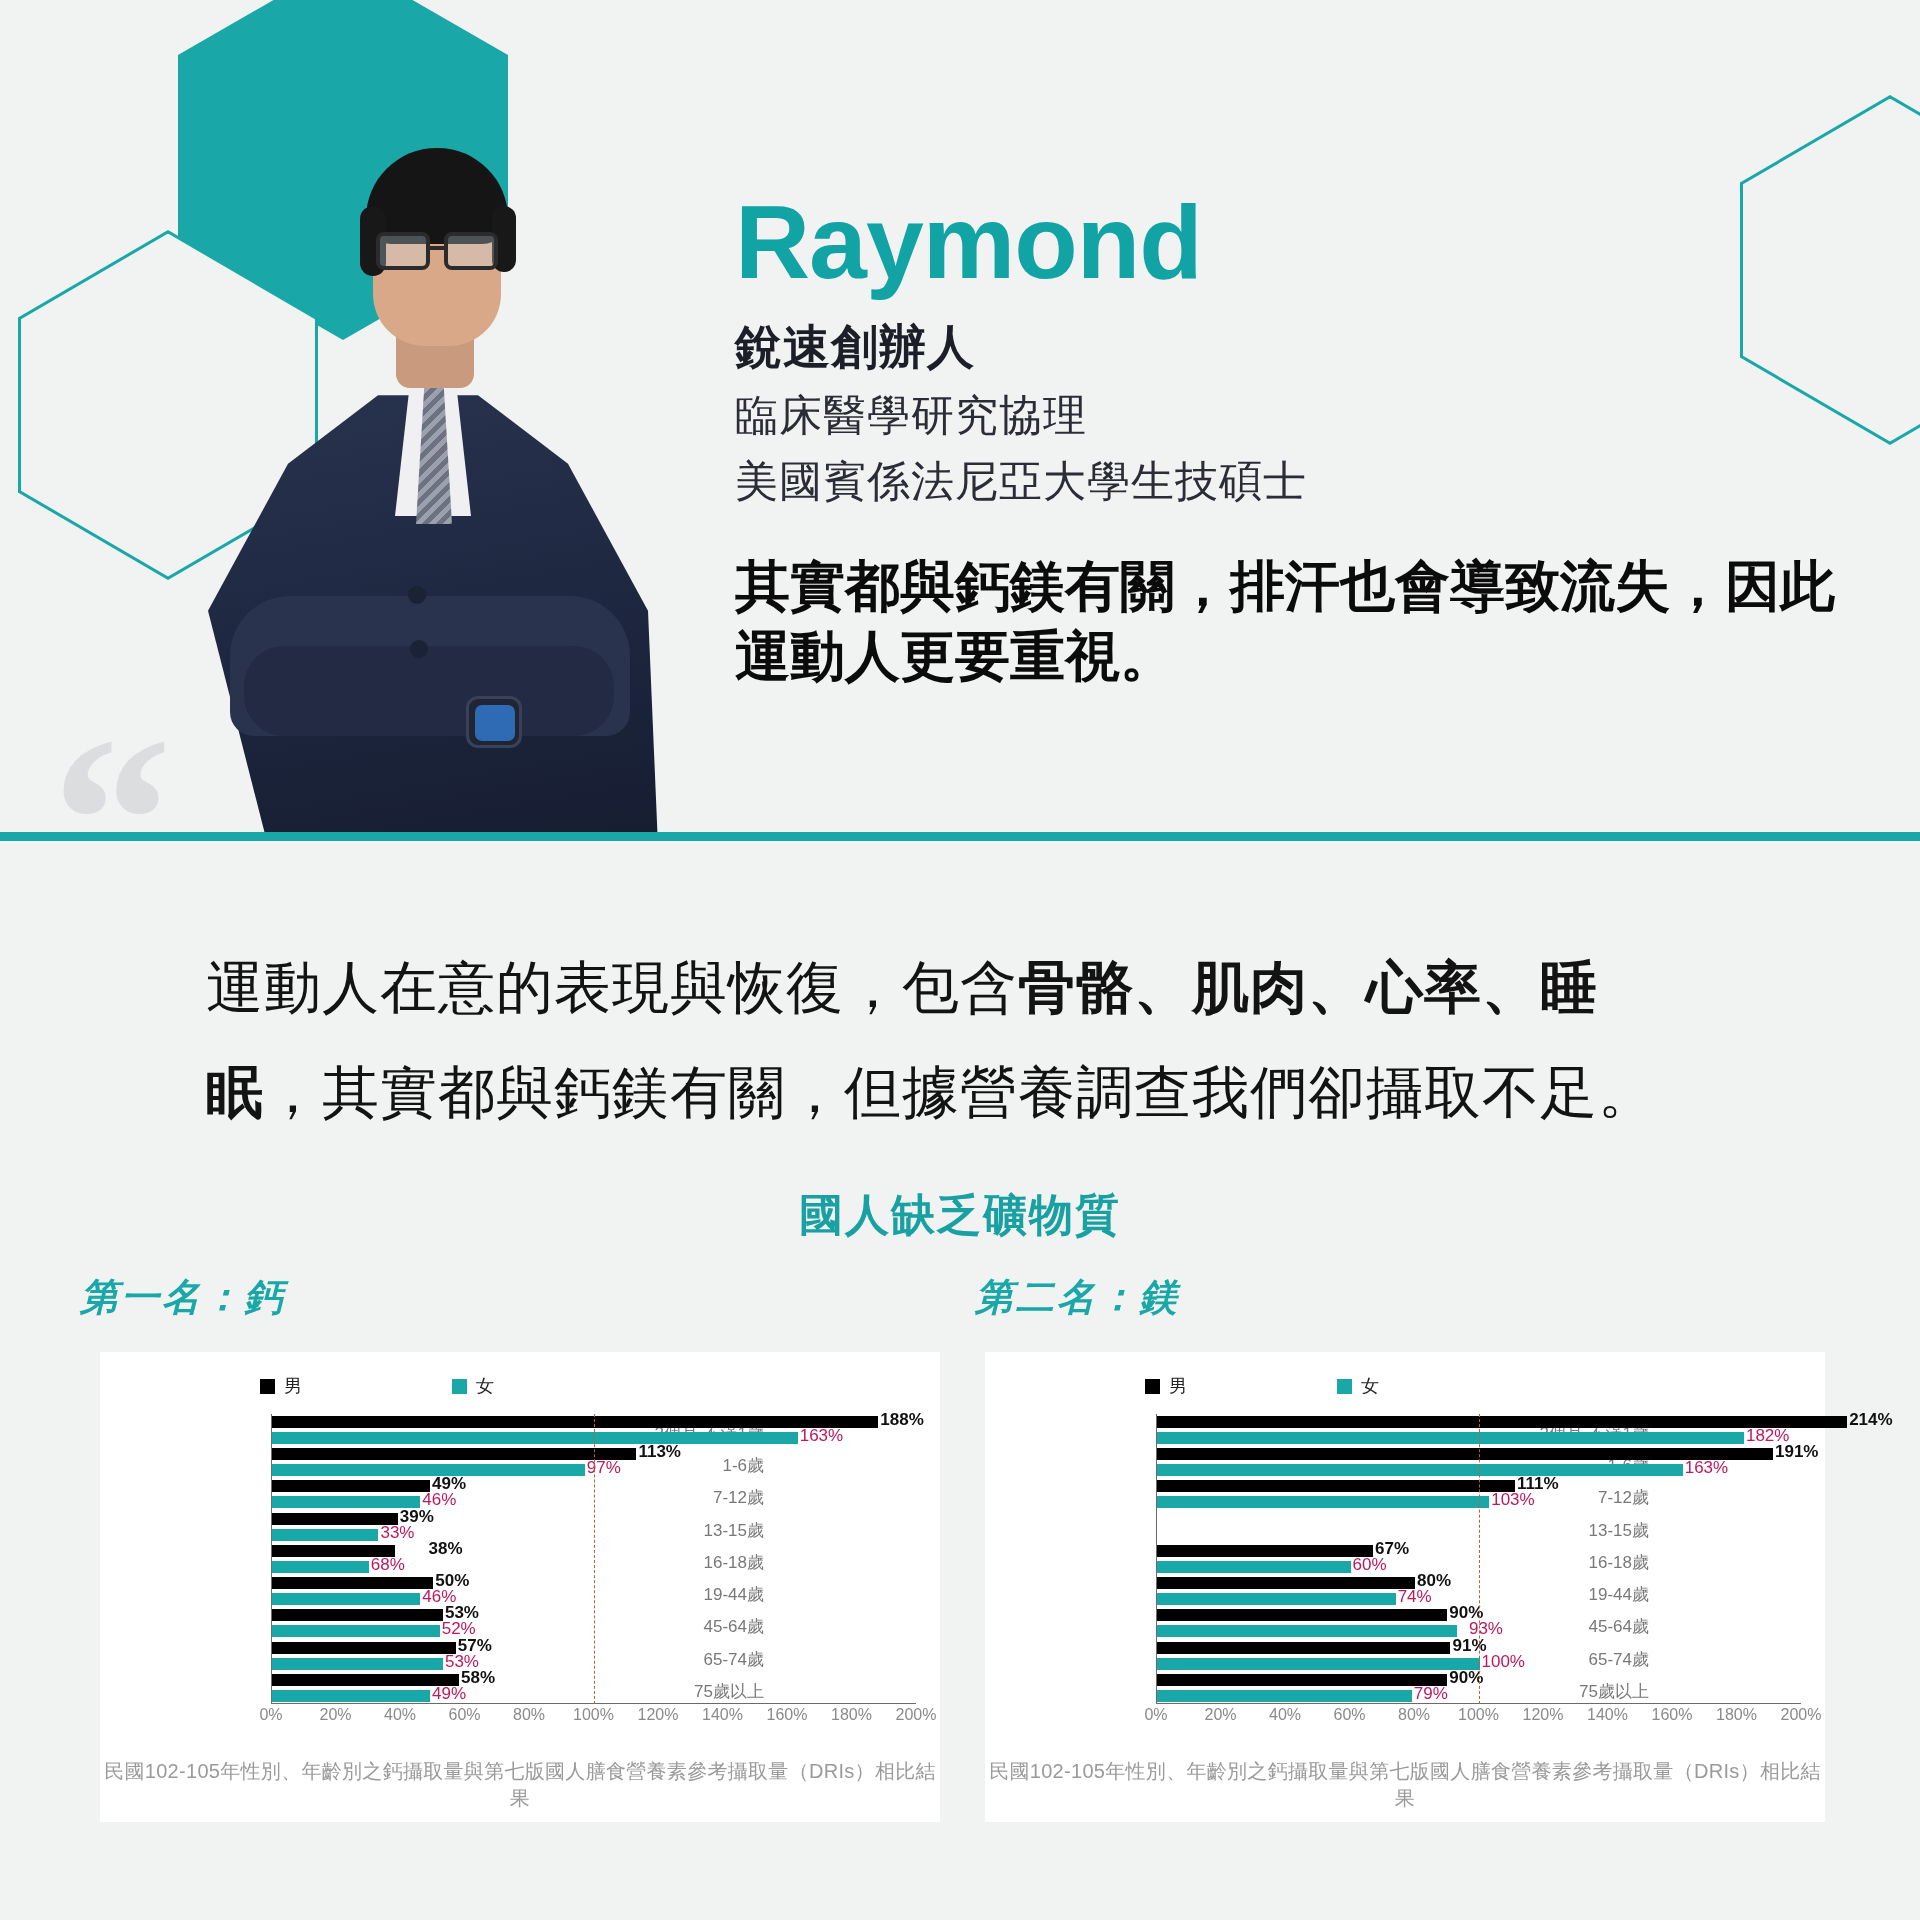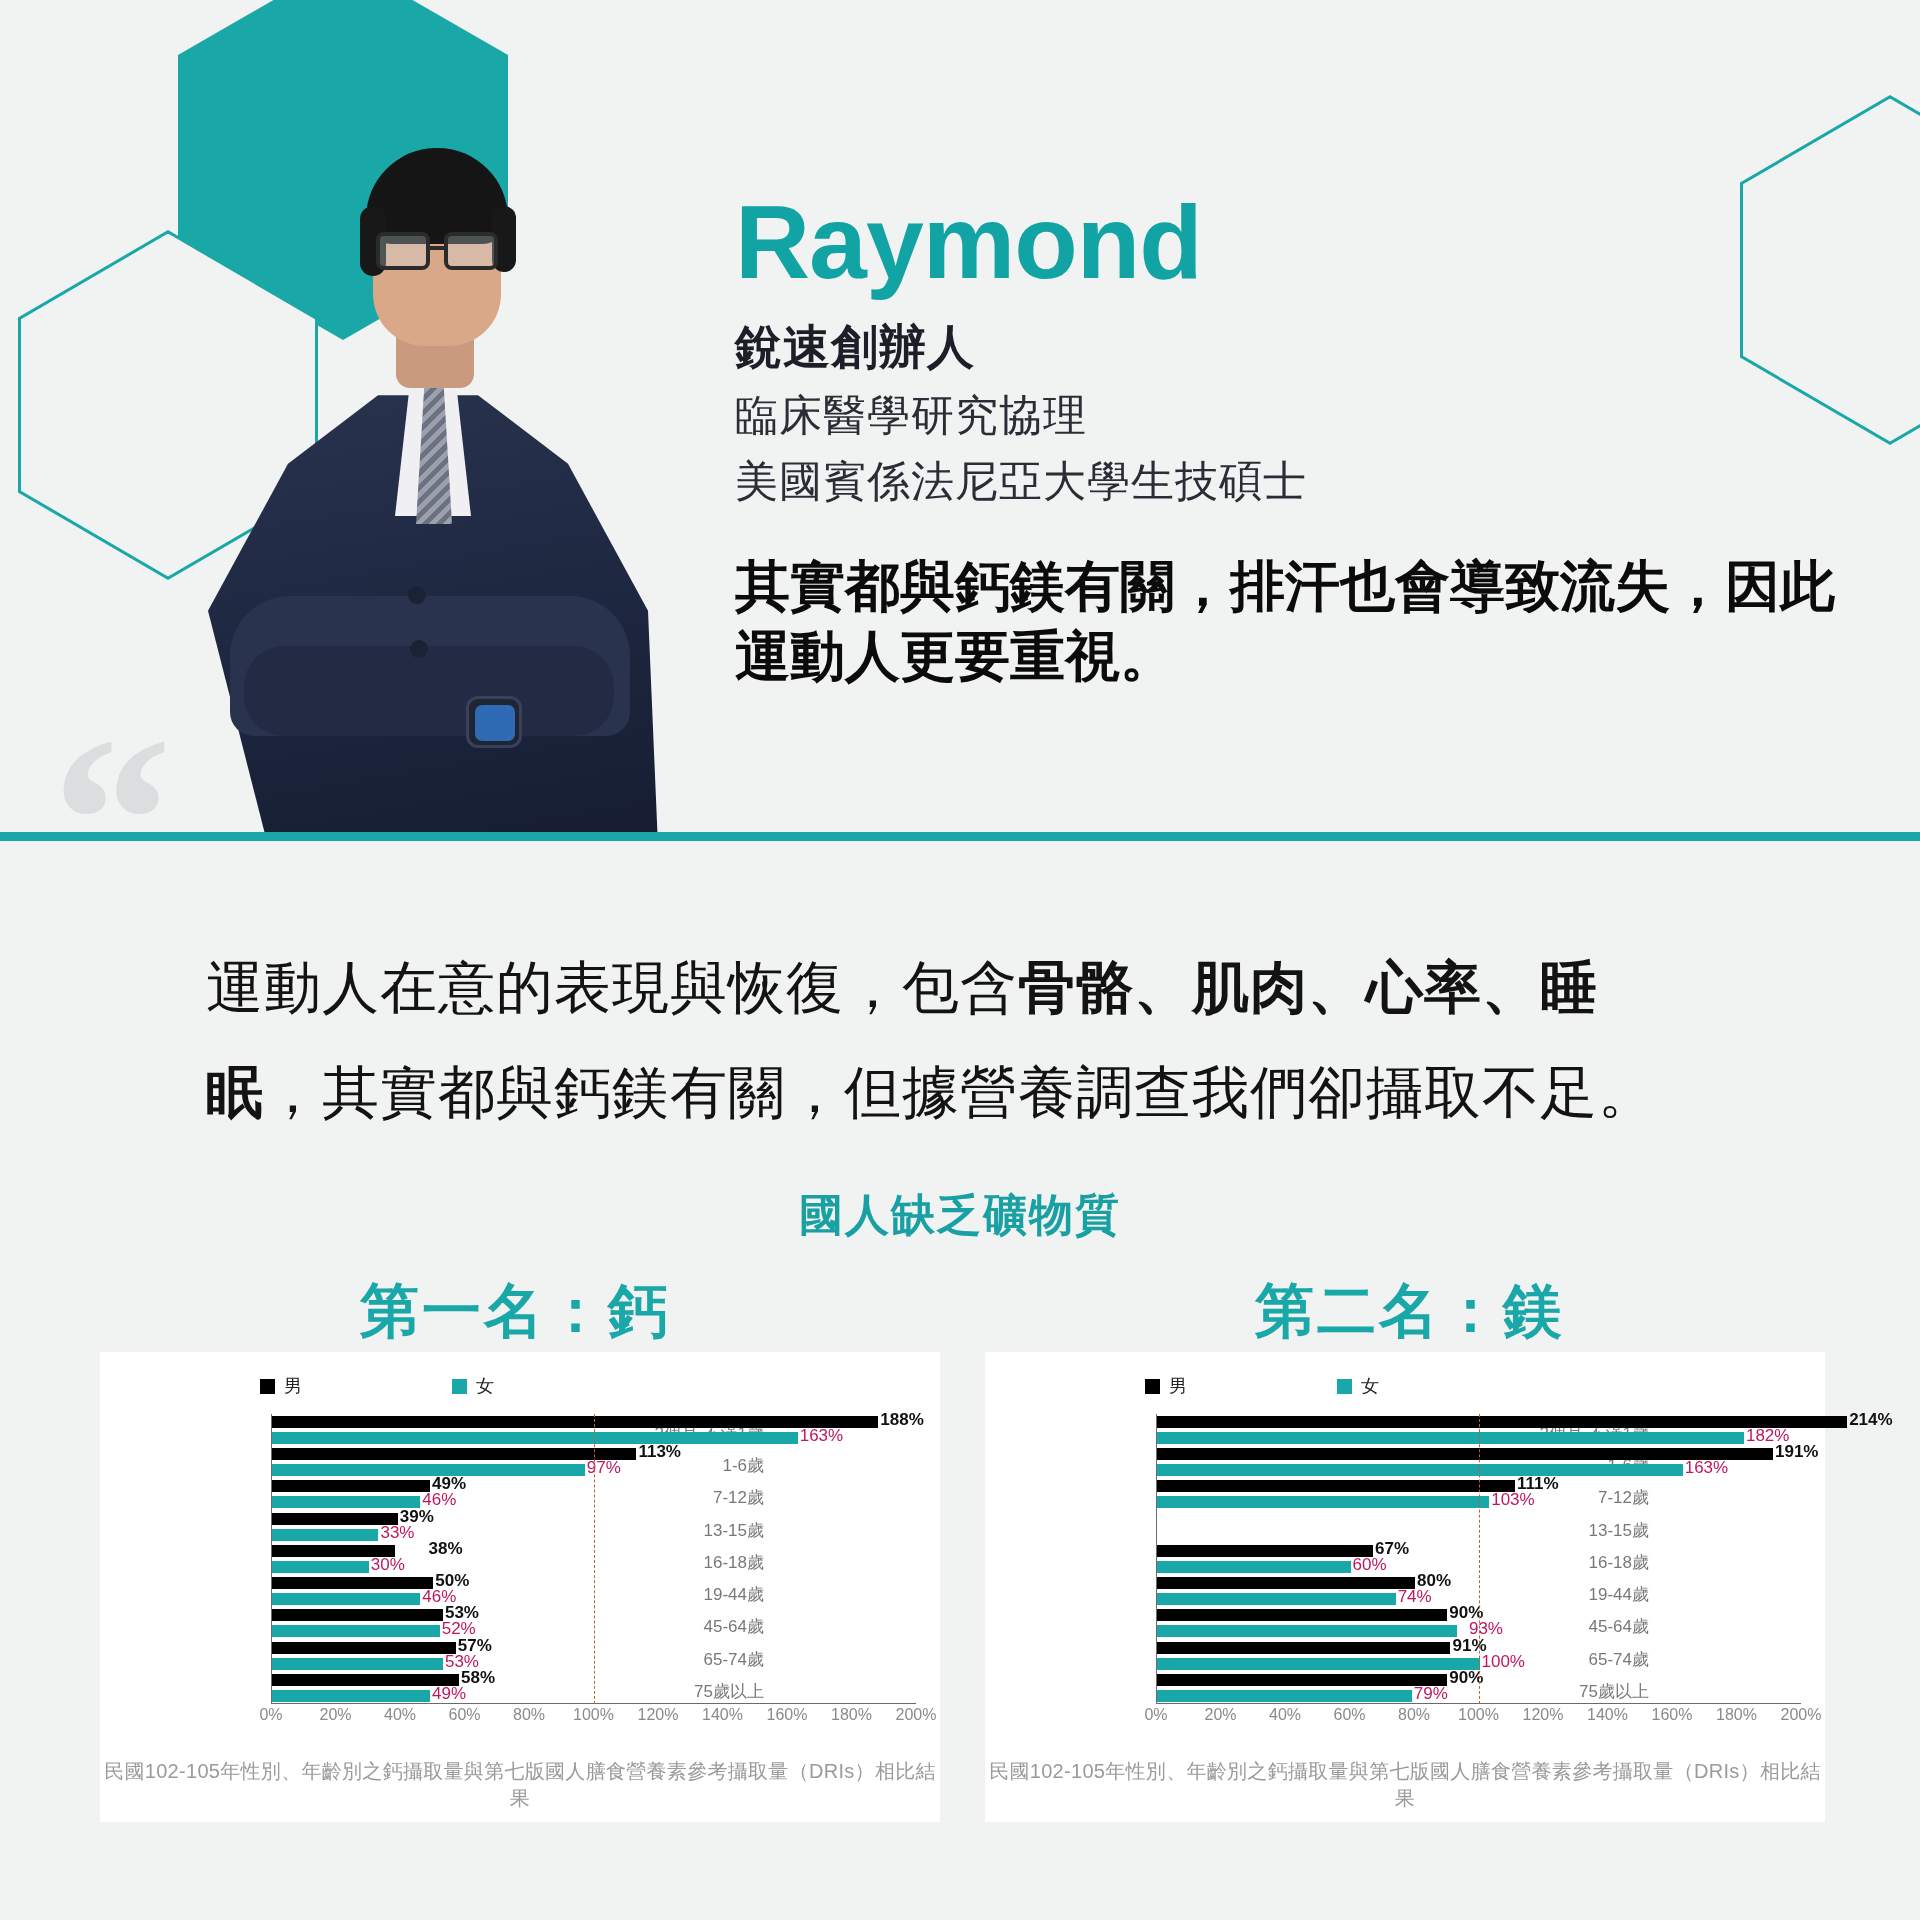--- a/index.html
+++ b/index.html
@@ -75,21 +75,21 @@
   
   .qmark { position:absolute; left:52px; top:700px; color:#dcdddf; font-size:240px;
       font-family:"Liberation Serif", serif; font-weight:bold; line-height:1; user-select:none; }
   .quote-body { position:absolute; left:206px; top:935px; width:1600px; }
   .quote-line { font-size:57px; color:#131313; line-height:1.85; letter-spacing:1px; }
   .quote-line b { font-weight:bold; }
 
   
   .sec-title { position:absolute; top:1186px; width:1920px; text-align:center;
       color:#18a0a2; font-size:44px; font-weight:bold; letter-spacing:2px; }
-  .chart-title { position:absolute; top:1272px; color:#1aa7a8; font-size:59px; font-weight:bold; letter-spacing:3px; text-align:center; }
+  .chart-title { position:absolute; top:1272px; color:#1aa7a8; font-size:38px; font-weight:bold; letter-spacing:3px; text-align:left;font-style:italic; }
   .chart-title.left { left:80px; width:870px; }
   .chart-title.right { left:975px; width:870px; }
 
   
   .card { position:absolute; top:1352px; width:840px; height:470px; background:#ffffff; }
   .card.left { left:100px; }
   .card.right { left:985px; }
 
   .legend { position:absolute; top:22px; left:160px; display:flex; gap:150px; align-items:center; }
   .legend-item { display:flex; align-items:center; gap:9px; font-size:18px; color:#222; }
@@ -213,21 +213,21 @@
           <div class="grp" style="top: 98.6667px; height: 32.2222px;">
             <div class="bar m" style="width: 125.775px;"></div>
             <div class="blab m" style="left: 127.775px;">39%</div>
             <div class="bar f" style="width: 106.425px;"></div>
             <div class="blab f" style="left: 108.425px;">33%</div>
           </div>
           <div class="grp" style="top: 130.889px; height: 32.2222px;">
             <div class="bar m" style="width: 122.55px;"></div>
             <div class="blab m" style="left: 124.55px; margin-left: 32px;">38%</div>
             <div class="bar f" style="width: 96.75px;"></div>
-            <div class="blab f" style="left: 98.75px;">30%</div>
+            <div class="blab f" style="left: 98.75px;">68%</div>
           </div>
           <div class="grp" style="top: 163.111px; height: 32.2222px;">
             <div class="bar m" style="width: 161.25px;"></div>
             <div class="blab m" style="left: 163.25px;">50%</div>
             <div class="bar f" style="width: 148.35px;"></div>
             <div class="blab f" style="left: 150.35px;">46%</div>
           </div>
           <div class="grp" style="top: 195.333px; height: 32.2222px;">
             <div class="bar m" style="width: 170.925px;"></div>
             <div class="blab m" style="left: 172.925px;">53%</div>

